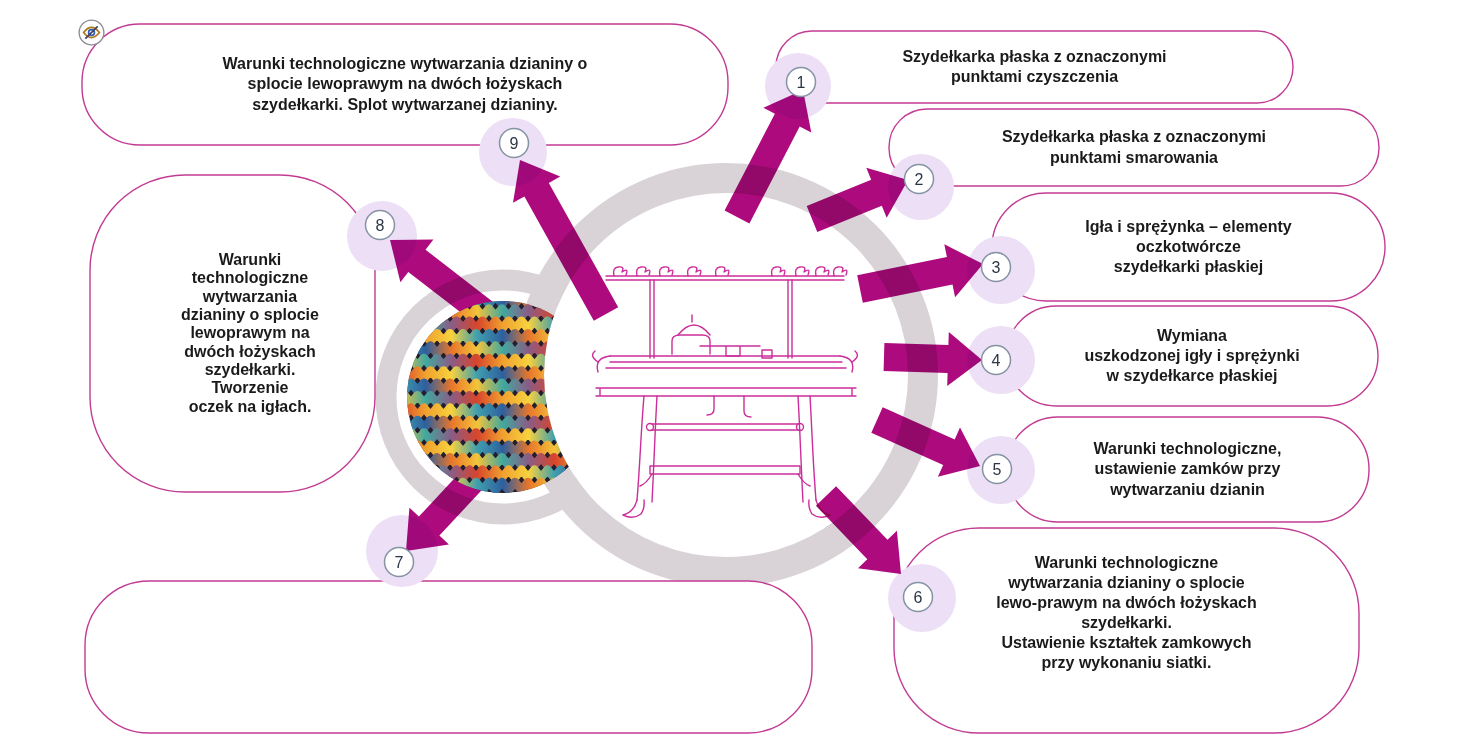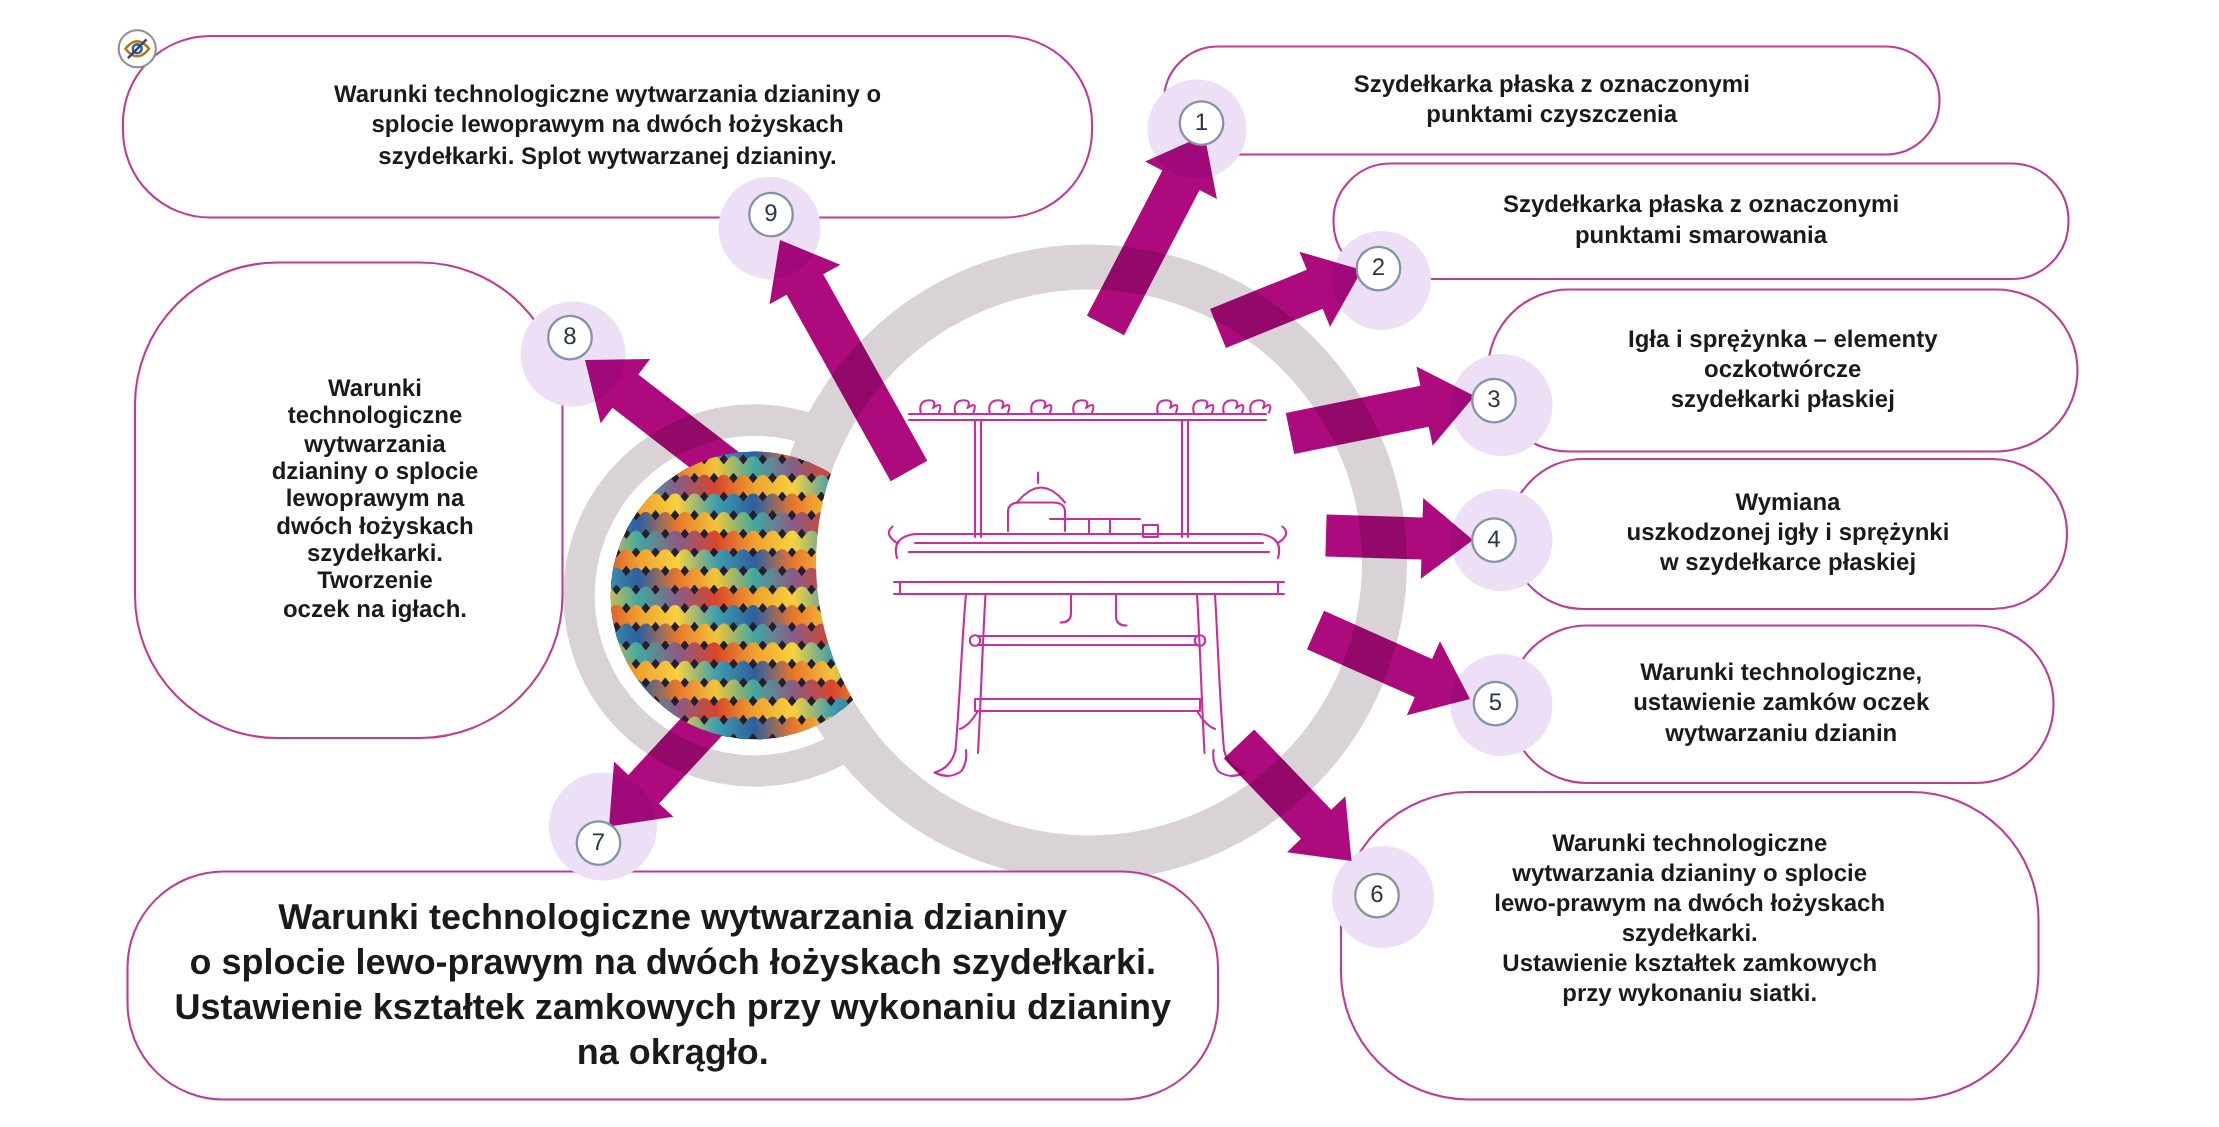--- a/index.html
+++ b/index.html
@@ -193,32 +193,28 @@
 punktami czyszczenia</div>
   <div class="box-text" id="t2" style="left:889px;top:109px;width:490px;height:77px;">Szydełkarka płaska z oznaczonymi
 punktami smarowania</div>
   <div class="box-text" id="t4" style="left:1006px;top:306px;width:372px;height:100px;">Wymiana
 uszkodzonej igły i sprężynki
 w szydełkarce płaskiej</div>
   <div class="box-text" id="t3" style="left:992px;top:193px;width:393px;height:108px;">Igła i sprężynka – elementy
 oczkotwórcze
 szydełkarki płaskiej</div>
   <div class="box-text" id="t5" style="left:1006px;top:417px;width:363px;height:105px;">Warunki technologiczne,
-ustawienie zamków oczek
+ustawienie zamków przy
 wytwarzaniu dzianin</div>
   <div class="box-text" id="t6" style="left:894px;top:528px;width:465px;height:170px;">Warunki technologiczne
 wytwarzania  dzianiny o splocie
 lewo-prawym na dwóch łożyskach
 szydełkarki.
 Ustawienie kształtek zamkowych
 przy wykonaniu siatki.</div>
-  <div class="box-text" id="t7" style="left:85px;top:581px;width:727px;height:152px;">Warunki technologiczne wytwarzania  dzianiny
-o splocie lewo-prawym na dwóch łożyskach szydełkarki.
-Ustawienie kształtek zamkowych przy wykonaniu dzianiny
-na okrągło.</div>
   <div class="box-text" id="t8" style="left:90px;top:175px;width:320px;height:317px;">Warunki
 technologiczne
 wytwarzania
 dzianiny o splocie
 lewoprawym na
 dwóch łożyskach
 szydełkarki.
 Tworzenie
 oczek na igłach.</div>
   <div class="box-text" id="t9" style="left:82px;top:24px;width:646px;height:121px;">Warunki technologiczne wytwarzania  dzianiny o

